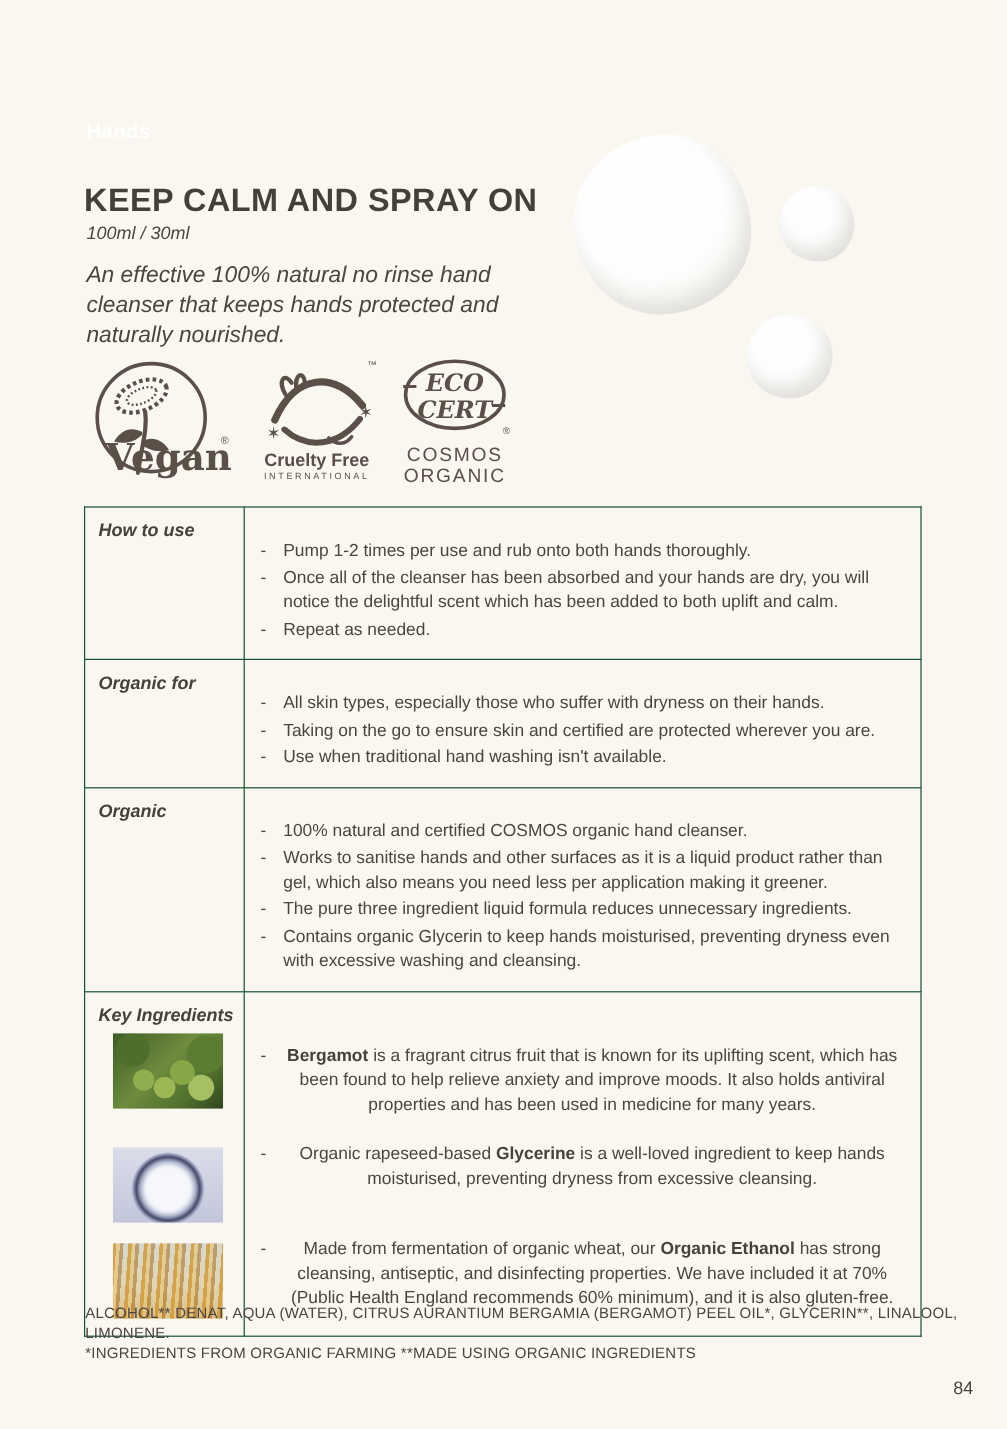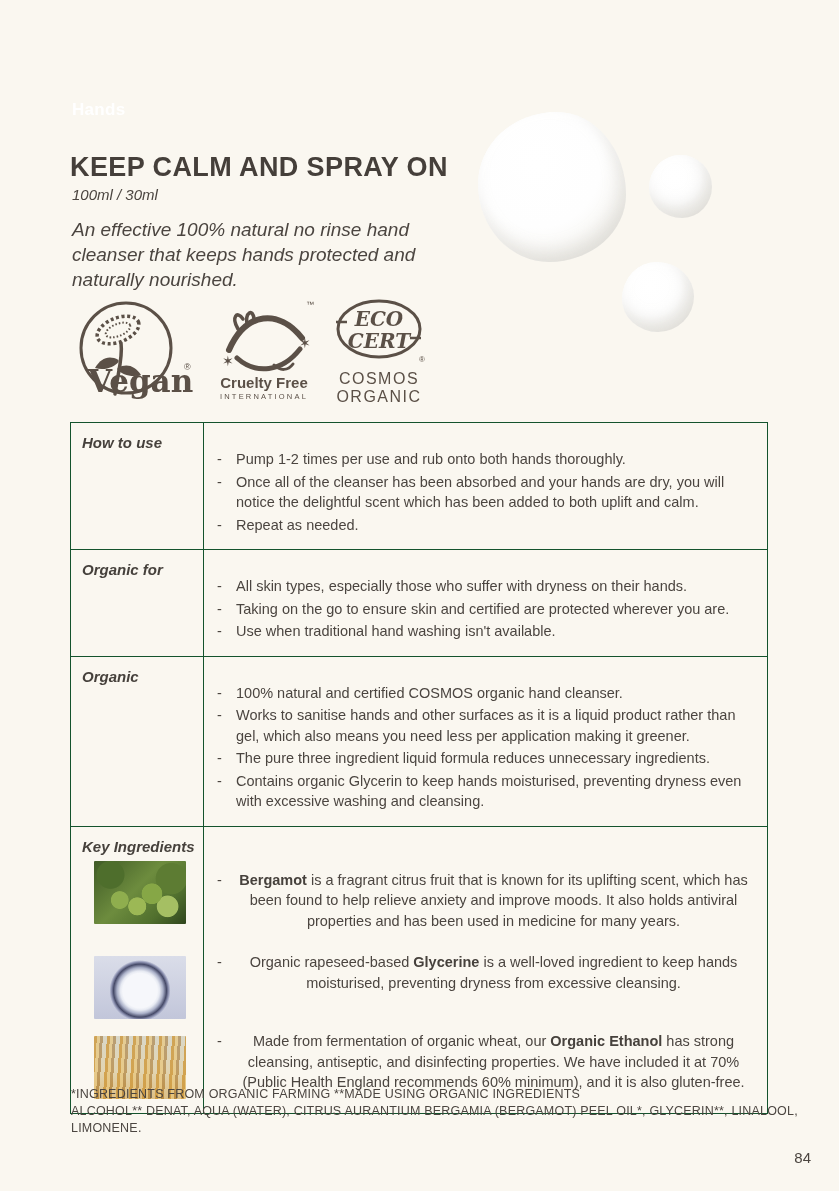--- a/index.html
+++ b/index.html
@@ -217,19 +217,19 @@
         <td class="content-cell">
           <p class="ki-item ki-item-1"><span></span><span class="ki-bold">Bergamot</span><span> is a fragrant citrus fruit that is known for its uplifting scent, which has been found to help relieve anxiety and improve moods. It also holds antiviral properties and has been used in medicine for many years.</span></p>
           <p class="ki-item ki-item-2"><span>Organic rapeseed-based </span><span class="ki-bold">Glycerine</span><span> is a well-loved ingredient to keep hands moisturised, preventing dryness from excessive cleansing.</span></p>
           <p class="ki-item ki-item-3"><span>Made from fermentation of organic wheat, our </span><span class="ki-bold">Organic Ethanol</span><span> has strong cleansing, antiseptic, and disinfecting properties. We have included it at 70% (Public Health England recommends 60% minimum), and it is also gluten-free.</span></p>
         </td>
       </tr>
     </tbody>
   </table>
 
   <div class="footer">
+    <div class="ing-line">ALCOHOL** DENAT, AQUA (WATER), CITRUS AURANTIUM BERGAMIA (BERGAMOT) PEEL OIL*, GLYCERIN**, LINALOOL, LIMONENE.</div>
     <div class="ing-line">*INGREDIENTS FROM ORGANIC FARMING **MADE USING ORGANIC INGREDIENTS</div>
-    <div class="ing-line">ALCOHOL** DENAT, AQUA (WATER), CITRUS AURANTIUM BERGAMIA (BERGAMOT) PEEL OIL*, GLYCERIN**, LINALOOL, LIMONENE.</div>
   </div>
 
   <div class="page-number">84</div>
 
 </div>
 
 </body></html>

